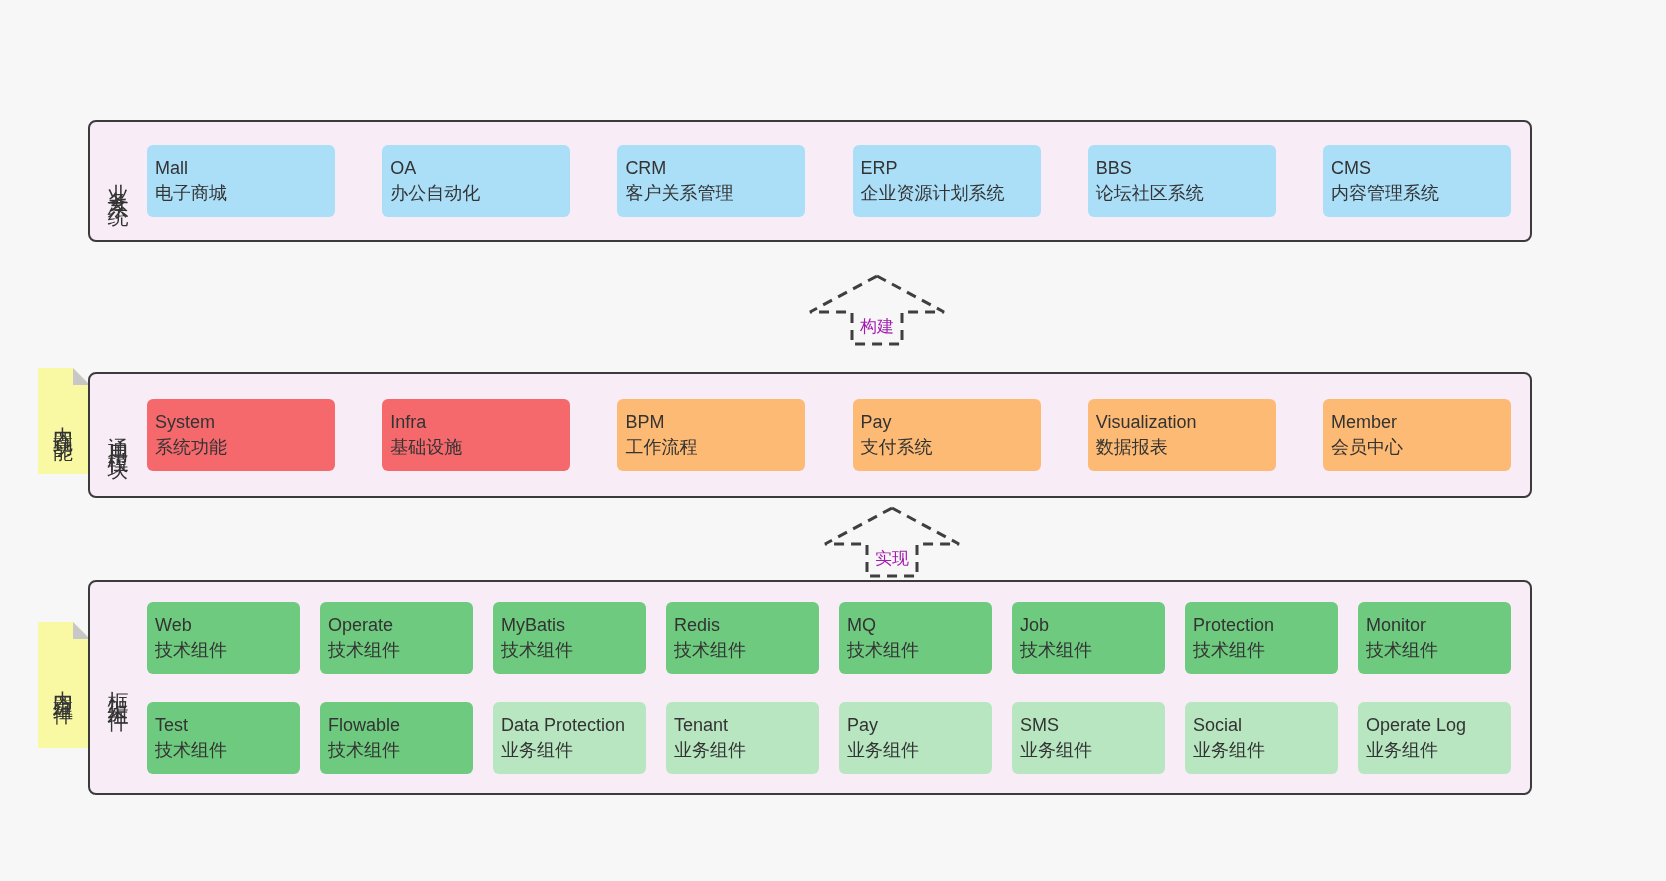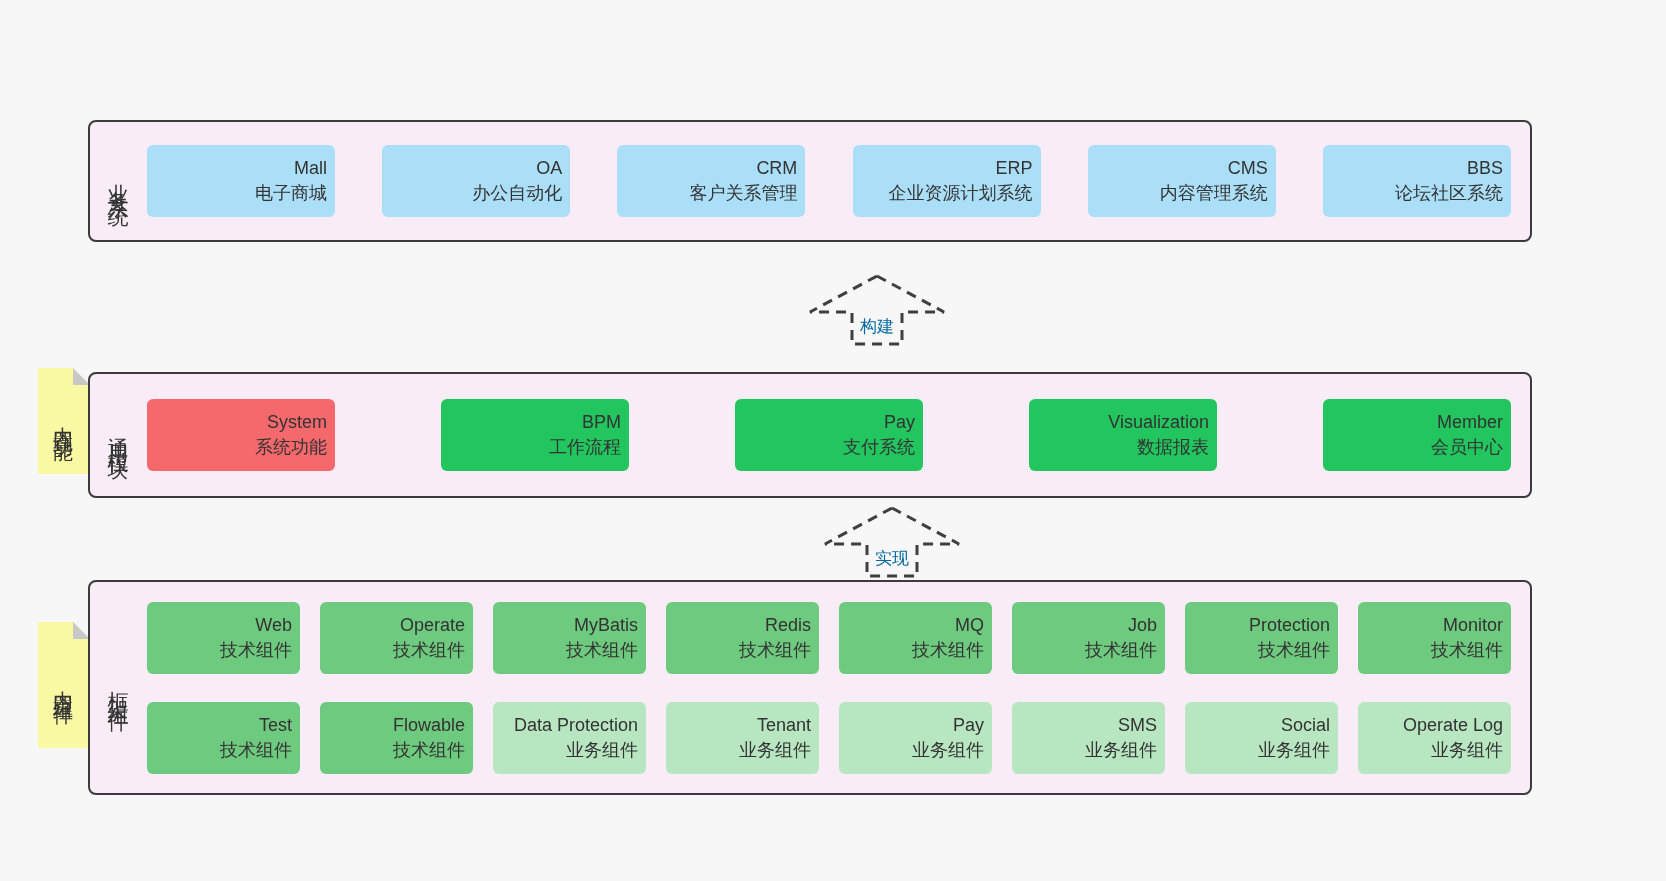--- a/index.html
+++ b/index.html
@@ -34,28 +34,28 @@
     display: flex; flex-direction: column; justify-content: center;
     gap: 28px; padding-left: 11px;
   }
   .brow { display: flex; justify-content: space-between; }
 
   
   .box {
     width: 188px; height: 72px;
     border-radius: 6px;
     display: flex; flex-direction: column; justify-content: center;
-    text-align: right;
+    text-align: left;
     font-size: 18px; line-height: 25px;
     padding: 0 8px; box-sizing: border-box;
   }
   .box.sm { width: 153px; }
   .blue        { background: #abdff8; }
   .red         { background: #f5696d; }
-  .pink        { background: #22c55e; }
+  .pink        { background: #fdba74; }
   .green       { background: #6eca7e; }
   .green-light { background: #b7e6c0; }
 
   
   .sticky {
     position: absolute; left: 38px; width: 52px;
     background: #f9f9a3;
     clip-path: polygon(0 0, calc(100% - 17px) 0, 100% 17px, 100% 100%, 0 100%);
     display: flex; align-items: center; justify-content: center;
     writing-mode: vertical-rl; text-orientation: upright;
@@ -72,21 +72,21 @@
   .arrow svg { display: block; width: 100%; height: 100%; }
   .arrow polygon {
     fill: none; stroke: #3f3f3f; stroke-width: 3;
     stroke-dasharray: 10 7;
   }
   .arrow-label {
     position: absolute; left: 50%; top: 42px;
     transform: translateX(-50%);
     background: #f7f7f7;
     padding: 0 3px;
-    font-size: 17px; white-space: nowrap; color: #0369a1;
+    font-size: 17px; white-space: nowrap; color: #a21caf;
   }
 </style>
 </head>
 <body>
 
 <div id="stage">
 
   <div class="sticky" style="top:368px; height:106px;">
     <span class="fold"></span>
     <span>内置功能</span>
@@ -110,46 +110,50 @@
         </div>
         <div class="box blue">
           <div>CRM</div>
           <div>客户关系管理</div>
         </div>
         <div class="box blue">
           <div>ERP</div>
           <div>企业资源计划系统</div>
         </div>
         <div class="box blue">
+          <div>BBS</div>
+          <div>论坛社区系统</div>
+        </div>
+        <div class="box blue">
           <div>CMS</div>
           <div>内容管理系统</div>
-        </div>
-        <div class="box blue">
-          <div>BBS</div>
-          <div>论坛社区系统</div>
         </div>
       </div>
     </div>
   </div>
 
   <div class="arrow" style="left:806px; top:273px;">
     <svg viewBox="0 0 142 74">
       <polygon points="71,3 138,39 96,39 96,71 46,71 46,39 4,39"></polygon>
     </svg>
     <span class="arrow-label">构建</span>
   </div>
 
   <div class="band" style="top:348px; height:126px;margin-top:24px;">
     <div class="band-label">通用模块</div>
     <div class="band-rows">
       <div class="brow">
         <div class="box red">
           <div>System</div>
           <div>系统功能</div>
         </div>
+        <div class="box red">
+          <div>Infra</div>
+          <div>基础设施</div>
+        </div>
         <div class="box pink">
           <div>BPM</div>
           <div>工作流程</div>
         </div>
         <div class="box pink">
           <div>Pay</div>
           <div>支付系统</div>
         </div>
         <div class="box pink">
           <div>Visualization</div>

